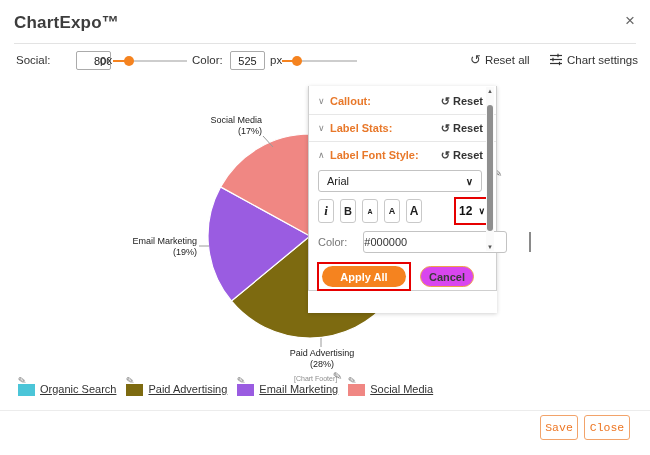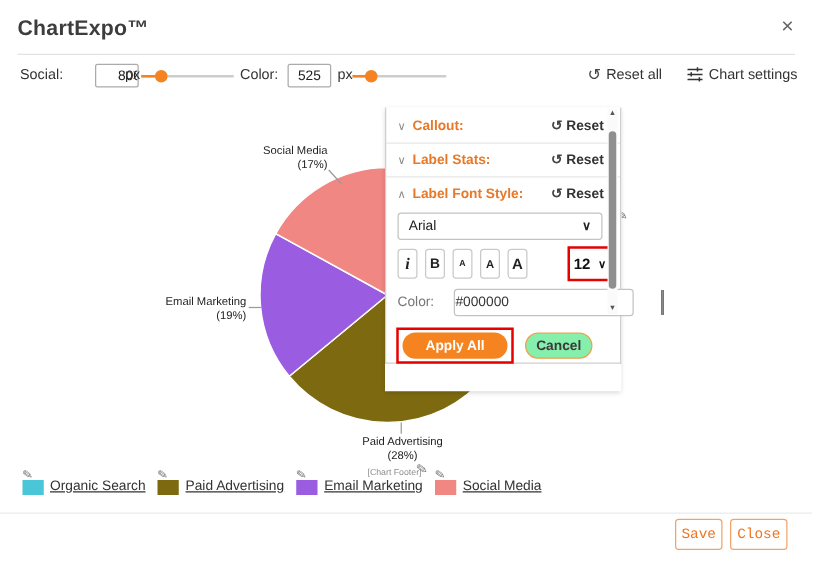--- a/index.html
+++ b/index.html
@@ -60,21 +60,21 @@
   .size-box { margin-left:auto; border:2px solid #e60000; width:36px; height:28px; display:flex; align-items:center; justify-content:center; gap:6px; cursor:pointer; }
   .size-box .sz { font-size:12px; font-weight:700; color:#111; }
   .size-box .sel-chev { font-size:9px; font-weight:700; color:#111; }
   .color-row { margin:6px 11px 0 9px; height:22px; display:flex; align-items:center;gap:16px; }
   .color-lbl { font-size:11px; color:#777; width:34px; }
   .color-input { flex:1; height:22px; border:1px solid #c3c3c3; border-radius:3px; font-size:11px; color:#333; text-align:left; font-family:"Liberation Sans",sans-serif; }
   .color-swatch { width:20px; height:20px; background:#000; border:1px solid #8a8a8a; margin-left:6px; cursor:pointer; }
   .apply-row { margin:9px 0 0 8px; display:flex; align-items:center; }
   .apply-box { border:2px solid #e60000; padding:2px 3px; }
   .apply-btn { width:84px; height:21px; border:none; border-radius:11px; background:#f5831f; color:#fff; font-size:11px; font-weight:700; cursor:pointer; font-family:"Liberation Sans",sans-serif; }
-  .cancel-btn { width:54px; height:21px; margin-left:9px; border:1.5px solid #f0a04c; border-radius:11px; background:#86efac; color:#3a3a3a; font-size:11px; font-weight:700; cursor:pointer; font-family:"Liberation Sans",sans-serif; }
+  .cancel-btn { width:54px; height:21px; margin-left:9px; border:1.5px solid #f0a04c; border-radius:11px; background:#d946ef; color:#3a3a3a; font-size:11px; font-weight:700; cursor:pointer; font-family:"Liberation Sans",sans-serif; }
   .p-scroll { position:absolute; right:2px; top:1px; width:8px; height:164px; background:#fafafa; }
   .p-scroll .arr { position:absolute; left:0; width:8px; font-size:6px; color:#555; text-align:center; line-height:8px; cursor:pointer; }
   .arr-up { top:0; }
   .arr-dn { bottom:0; }
   .p-thumb { position:absolute; left:1px; top:18px; width:6px; height:126px; background:#8f8f8f; border-radius:3px; cursor:pointer; }
 
   
   .bottom-divider { position:absolute; left:0; right:0; top:410px; border-top:1px solid #ececec; }
   .save-btn, .close-btn { position:absolute; top:415px; height:25px; background:#fff; border:1px solid #f2a36a; border-radius:3px; color:#ed7623; font-size:11.5px; cursor:pointer; font-family:Liberation Mono, monospace; }
   .save-btn { right:72px; width:38px; }

